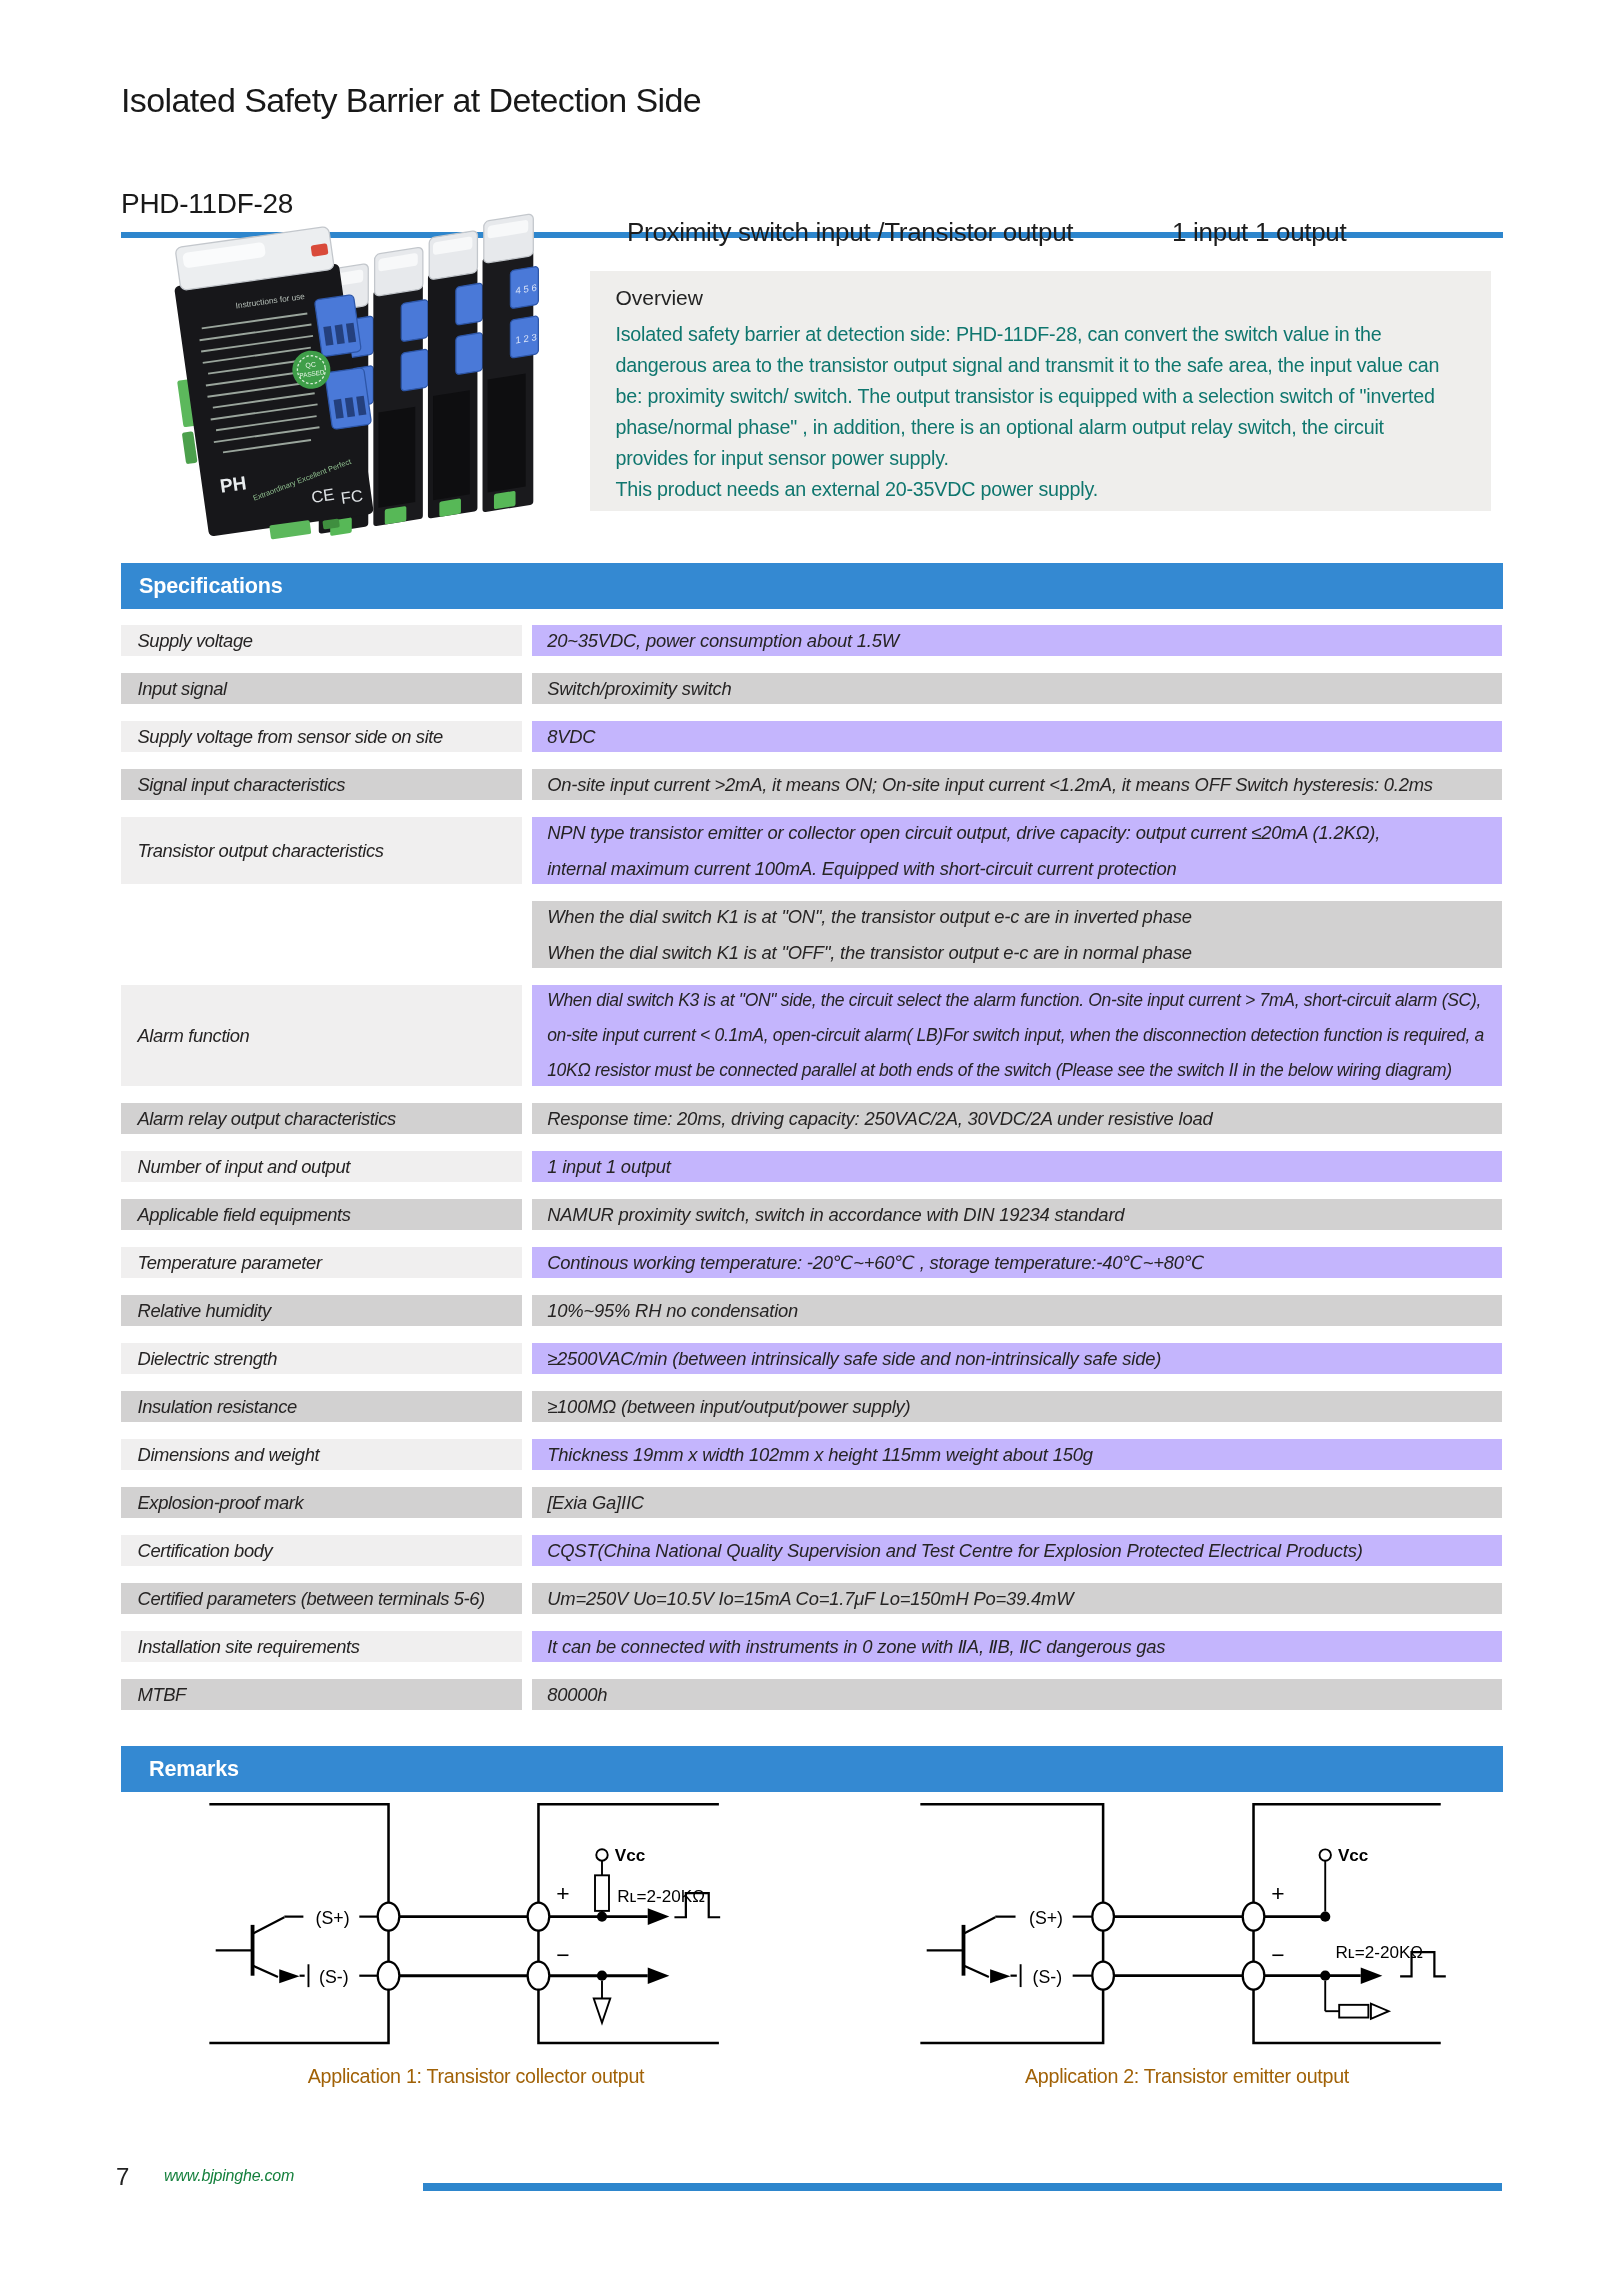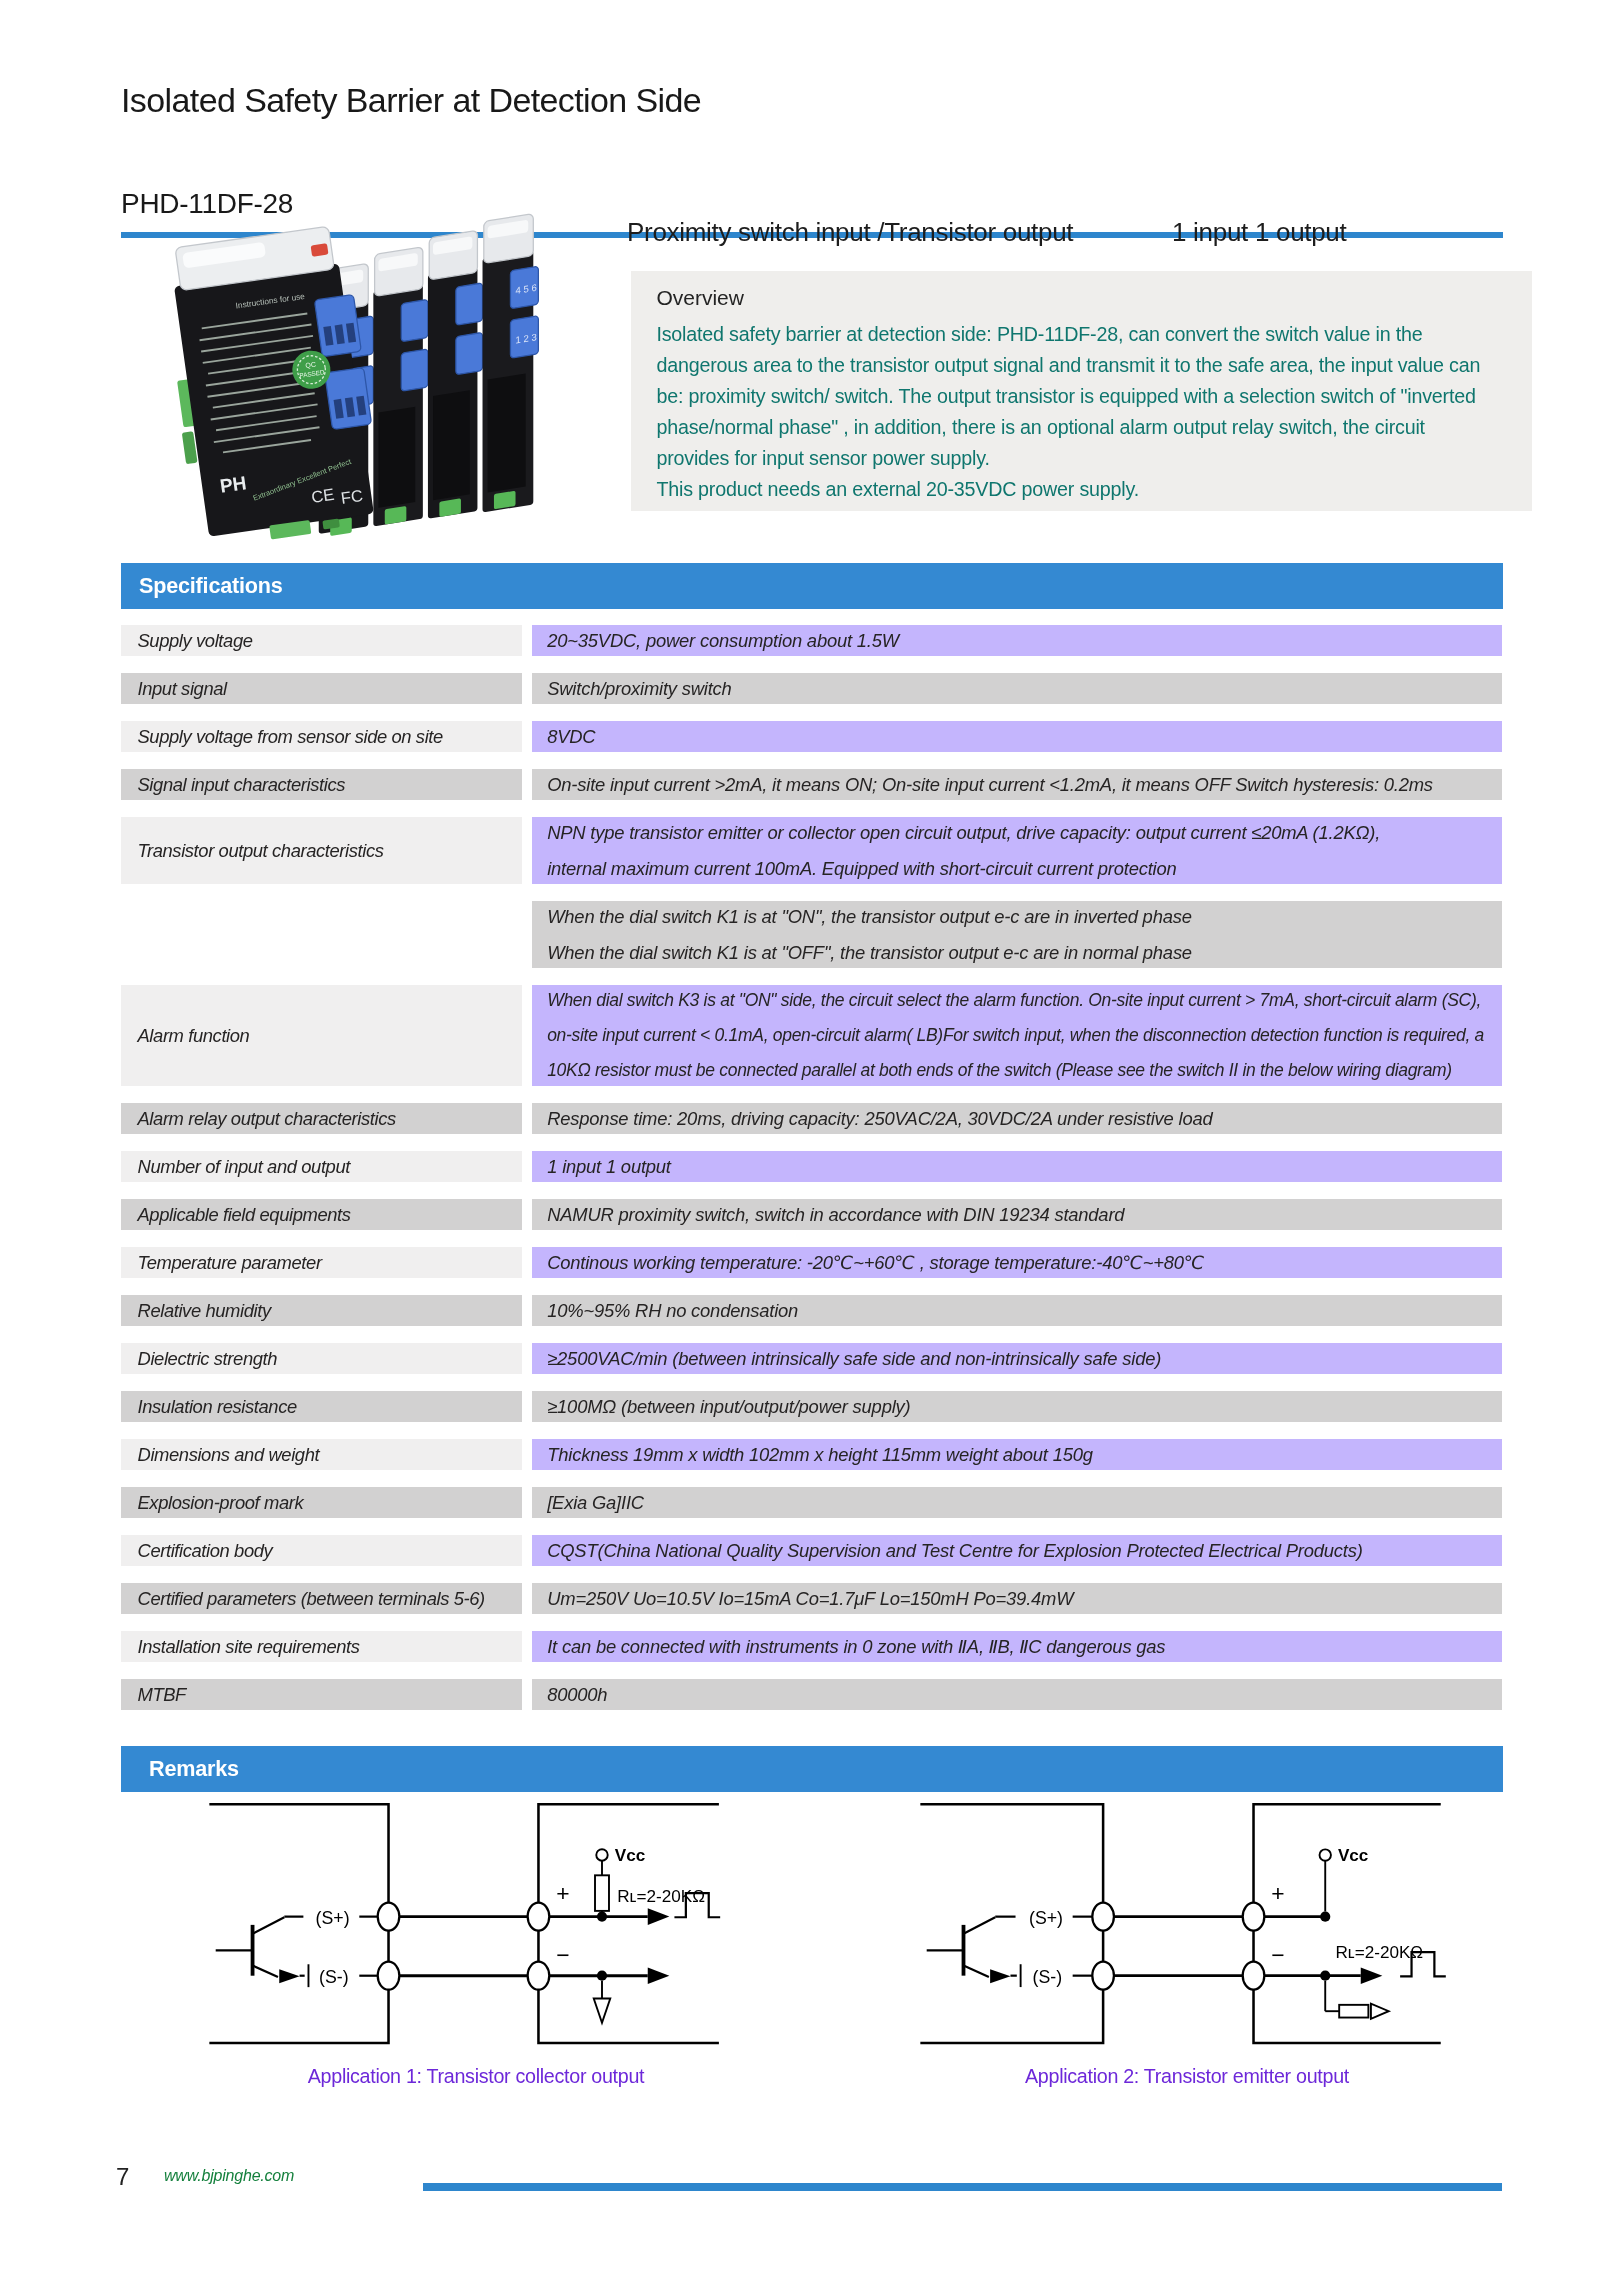--- a/index.html
+++ b/index.html
@@ -10,21 +10,21 @@
   .abs{position:absolute;}
 
   
   .doc-title{left:121px;top:81px;font-size:34px;letter-spacing:-0.6px;color:#191919;}
   .doc-model{left:121px;top:188px;font-size:28px;letter-spacing:-0.3px;color:#191919;}
   .top-rule{left:121px;top:232px;width:1382px;height:6.3px;background:#2e86cd;}
 
   
   .prod-heading{left:627px;top:217px;font-size:26px;letter-spacing:-0.3px;color:#1d1d1d;}
   .prod-io{left:1172px;top:217px;font-size:26px;letter-spacing:-0.3px;color:#1d1d1d;}
-  .overview-box{left:631px;top:271px;width:901px;height:240px;background:#efeeec;box-sizing:border-box;
+  .overview-box{left:590px;top:271px;width:901px;height:240px;background:#efeeec;box-sizing:border-box;
     padding:15.2px 25.4px 0 25.4px;}
   .overview-title{font-size:21px;margin:0 0 9px 0;color:#242424;}
   .overview-text{font-size:19.7px;line-height:31px;letter-spacing:-0.2px;color:#0f766e;white-space:pre-line;
     width:825px;margin:0;}
 
   
   .section-bar{width:1382px;height:46px;background:#3489d2;color:#ffffff;display:flex;align-items:center;
     box-sizing:border-box;}
   .bar-specs{left:121px;top:563px;padding-left:18px;}
   .bar-remarks{left:121px;top:1746px;padding-left:28px;}
@@ -40,21 +40,21 @@
     font-size:18.4px;letter-spacing:-0.4px;line-height:24px;color:#262424;}
   .cell-value{left:411px;width:970px;padding:0 12.7px 0 15.2px;background:#c4b5fd;
     font-size:18.4px;letter-spacing:-0.2px;line-height:36px;color:#262424;white-space:pre-line;}
   .spec-row.alt .cell-label,.spec-row.alt .cell-value{background:#d2d1d1;}
   .spec-row.small .cell-value{font-size:17.5px;line-height:35px;letter-spacing:-0.3px;}
 
   
   .diagram1{left:203px;top:1799px;width:737px;height:267px;}
   .diagram2{left:914px;top:1799px;width:660px;height:267px;}
   .diagram svg{display:block;}
-  .dcap{font-size:19.7px;letter-spacing:-0.3px;color:#6d28d9;text-align:center;}
+  .dcap{font-size:19.7px;letter-spacing:-0.3px;color:#a16207;text-align:center;}
   .cap1{left:222px;top:2065px;width:508px;}
   .cap2{left:933px;top:2065px;width:508px;}
 
   
   .page-num{left:116px;top:2163px;font-size:24px;color:#222;}
   .site{left:164px;top:2167px;font-size:16px;font-style:italic;letter-spacing:-0.2px;color:#15803d;}
   .footer-bar{left:423px;top:2183px;width:1079px;height:7.6px;background:#2e86cd;}
 
   
   .prod-img{left:155px;top:210px;width:424px;height:337px;}

